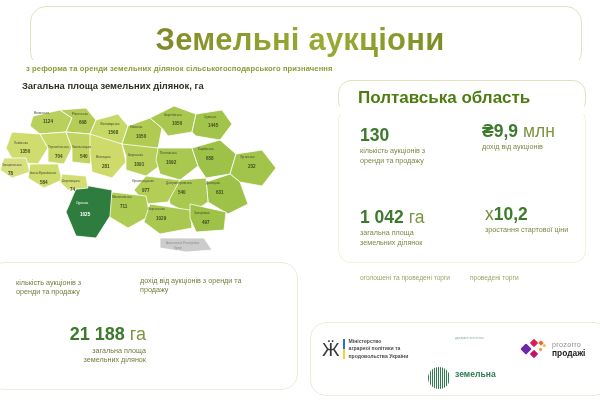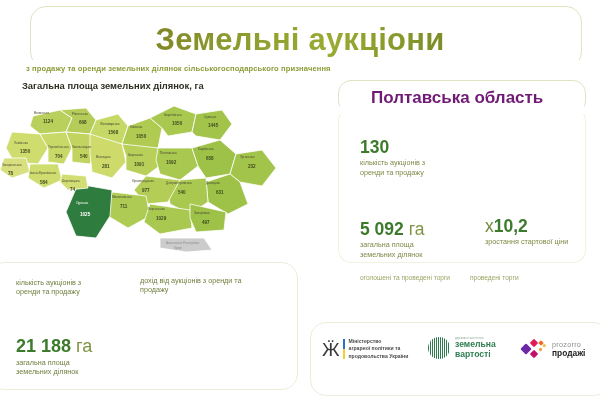--- a/index.html
+++ b/index.html
@@ -56,33 +56,33 @@
   .o-lab-dark { fill: #ffffff; }
   .crimea-lab { font-family: "Liberation Sans", sans-serif; font-size: 3.2px; fill: #8e8e8e; }
 
   
   #region-title-card {
     position: absolute; left: 338px; top: 80px; width: 248px; height: 34px;
     border: 1.4px solid #e2e3c0; border-radius: 13px;
   }
   #region-title {
     position: absolute; left: 358px; top: 88px;
-    font-size: 17px; font-weight: bold; color: #701a75; margin-left: 13px;
+    font-size: 17px; font-weight: bold; color: #4d7c0f;
   }
   #region-stats-card {
     position: absolute; left: 338px; top: 108px; width: 248px; height: 155px;
     border: 1.4px solid #f1f2df; border-radius: 13px; border-top-color: transparent;
   }
   #region-stats-top-mask {
     position: absolute; left: 340px; top: 104px; width: 244px; height: 10px; background: #fff;
   }
 
   .stat { position: absolute; }
   .stat .big {
-    font-size: 17.5px; font-weight: bold; color: #3c7a2c; line-height: 1.05; white-space: nowrap; margin-top: 12px;
+    font-size: 17.5px; font-weight: bold; color: #3c7a2c; line-height: 1.05; white-space: nowrap;
   }
   .stat .big .unit { font-weight: normal; color: #7f9442; }
   .stat .big .cur { color: #3c7a2c; }
   .stat .big .mult { font-weight: normal; color: #6f8a3a; }
   .stat .cap {
     margin-top: 2px; font-size: 7.2px; font-weight: normal; color: #7b8a46; line-height: 1.28;
   }
   .stat .cap.dk { color: #6f7f3f; }
 
   
@@ -94,21 +94,21 @@
   .legend-row { position: absolute; left: 360px; top: 274px; width: 230px; font-size: 6.6px; color: #9aa766; }
   .legend-row span { margin-right: 18px; white-space: nowrap; }
 
   
   #totals-card {
     position: absolute; left: -12px; top: 262px; width: 310px; height: 128px;
     border: 1.4px solid #eceddc; border-radius: 16px;
   }
   #tstat-auctions { left: 16px; top: 276px; width: 130px; }
   #tstat-income   { left: 140px; top: 274px; width: 170px; }
-  #tstat-area     { left: 16px; top: 325px; width: 130px; }
+  #tstat-area     { left: 16px; top: 325px; width: 130px; text-align: right; }
   #tstat-growth   { left: 140px; top: 322px; width: 165px; }
   #tstat-auctions .big, #tstat-area .big,
   #tstat-income .big, #tstat-growth .big { font-size: 18px; }
 
   
   #footer-card {
     position: absolute; left: 310px; top: 322px; width: 300px; height: 74px;
     border: 1.4px solid #eceddc; border-radius: 16px;
   }
   .logo { position: absolute; display: flex; align-items: center; }
@@ -118,40 +118,40 @@
   #logo-ministry .mtext { font-size: 5.1px; color: #4a4a4a; line-height: 1.45; font-weight: bold; }
 
   #logo-reform { left: 428px; top: 337px; }
   #logo-reform .globe {
     width: 22px; height: 22px; border-radius: 50%;
     background: repeating-linear-gradient(90deg,#2e7d4f 0 1px,#ffffff 1px 2px), #2e7d4f;
     margin-right: 5px;
   }
   #logo-reform .rtext { line-height: 1.12; }
   #logo-reform .rtop { font-size: 2.7px; color: #7da58c; letter-spacing: .2px; }
-  #logo-reform .rmain { font-size: 8.6px; font-weight: bold; color: #2f7d51; }
+  #logo-reform .rmain { font-size: 8.6px; font-weight: bold; color: #2f7d51; margin-top: 30px; }
 
   #logo-prozorro { left: 522px; top: 340px; }
   #logo-prozorro .diamonds { width: 26px; height: 20px; position: relative; margin-right: 4px; }
   #logo-prozorro .d {
     position: absolute; transform: rotate(45deg); border-radius: 1px;
   }
   #logo-prozorro .ptext { line-height: 1.15; }
   #logo-prozorro .ptop { font-size: 7.2px; color: #8d8d8d; letter-spacing: .3px; }
   #logo-prozorro .pmain { font-size: 8.4px; font-weight: bold; color: #1b1b1b; text-align: center; }
 </style>
 </head>
 <body>
 
 <div id="stage">
 
   <div id="header-card" class="card-outline"></div>
   <div id="header-mask"></div>
   <div id="title">Земельні аукціони</div>
-  <div id="subtitle">з продажу та оренди земельних ділянок сільськогосподарського призначення</div>
+  <div id="subtitle">з реформа та оренди земельних ділянок сільськогосподарського призначення</div>
 
   <div id="map-caption">Загальна площа земельних ділянок, га</div>
   <div id="map-wrap">
     <svg id="map-svg" viewBox="0 0 310 160" xmlns="http://www.w3.org/2000/svg">
       <g stroke="#ffffff" stroke-width="0.8">
 
         <path d="M33,24 L60,18 L72,26 L66,40 L40,42 L30,34 Z" fill="#b9d05c"></path>
 
         <path d="M60,18 L86,16 L96,28 L90,42 L66,40 L72,26 Z" fill="#b5cd58"></path>
 
@@ -260,23 +260,27 @@
   <div id="region-title-card" class="card-outline"></div>
   <div id="region-title">Полтавська область</div>
   <div id="region-stats-card"></div>
   <div id="region-stats-top-mask"></div>
 
   <div class="stat" id="rstat-auctions">
     <div class="big"><span>130</span></div>
     <div class="cap">кількість аукціонів з<br>оренди та продажу</div>
   </div>
 
+  <div class="stat" id="rstat-income">
+    <div class="big"><span class="cur">₴</span><span>9,9</span> <span class="unit">млн</span></div>
+    <div class="cap">дохід від аукціонів</div>
+  </div>
 
   <div class="stat" id="rstat-area">
-    <div class="big"><span>5 092</span> <span class="unit">га</span></div>
+    <div class="big"><span>1 042</span> <span class="unit">га</span></div>
     <div class="cap">загальна площа<br>земельних ділянок</div>
   </div>
 
   <div class="stat" id="rstat-growth">
     <div class="big"><span class="mult">х</span><span>10,2</span></div>
     <div class="cap">зростання стартової ціни</div>
   </div>
 
   <div class="legend-row">
     <span>оголошені та проведені торги</span>

